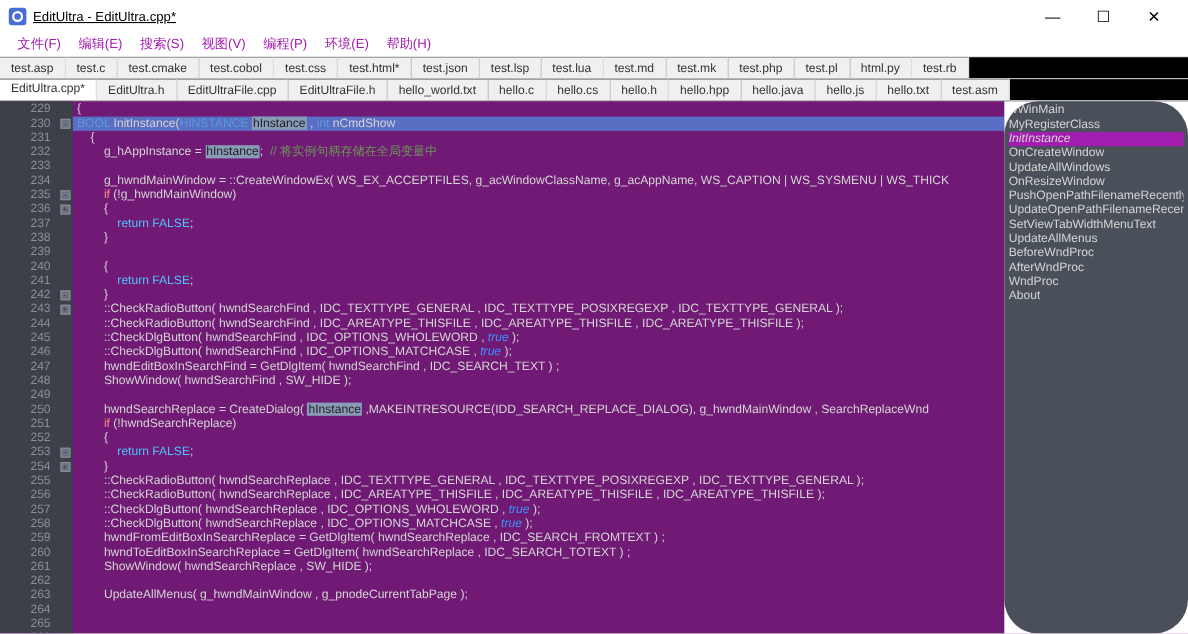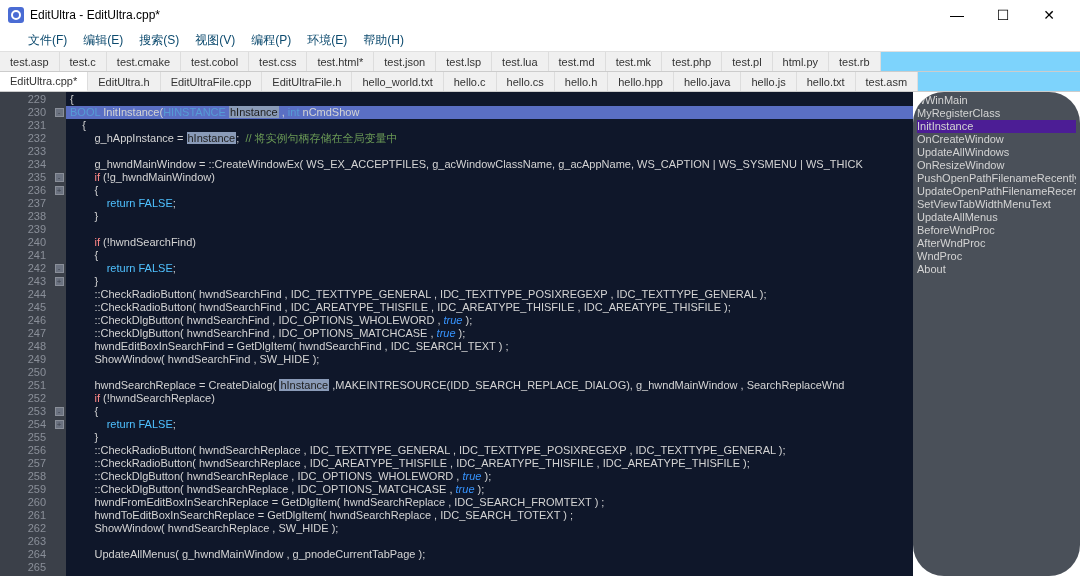--- a/index.html
+++ b/index.html
@@ -1,47 +1,47 @@
 <!DOCTYPE html>
 <html><head>
 <meta charset="utf-8">
 <style>
 * { margin: 0; padding: 0; box-sizing: border-box; font-family: "Segoe UI", Tahoma, sans-serif; }
 html, body { width: 1080px; height: 576px; overflow: hidden; background: #fff; }
 .titlebar { height: 30px; background: #fff; display: flex; align-items: center; padding: 0 8px; color: #000; font-size: 12px; }
 .titlebar .icon { width: 16px; height: 16px; background: #4a6cd4; border-radius: 3px; margin-right: 6px; display: inline-block; position: relative; }
 .titlebar .icon::after { content: ""; position: absolute; left: 3px; top: 3px; width: 10px; height: 10px; border: 2px solid #fff; border-radius: 50%; box-sizing: border-box; }
-.titlebar .title { flex: 1; }
+.titlebar .title { flex: 1; text-decoration: underline; }
 .winbtns { display: flex; gap: 0; }
 .winbtn { width: 46px; height: 30px; display: flex; align-items: center; justify-content: center; font-size: 14px; color: #000; }
-.menubar { height: 22px; background: #fff; display: flex; align-items: center; padding: 0 20px; font-size: 12px; color: #0c4a6e; border-bottom: 1px solid #e0e0e0; }
+.menubar { height: 22px; background: #fff; display: flex; align-items: center; padding: 0 8px; font-size: 12px; color: #a21caf; border-bottom: 1px solid #e0e0e0; }
 .menubar .menuitem { padding: 2px 8px; }
-.tabrow { height: 20px; background: #7dd3fc; display: flex; align-items: stretch; border-bottom: 1px solid #ccc; overflow: hidden; }
+.tabrow { height: 20px; background: #000000; display: flex; align-items: stretch; border-bottom: 1px solid #ccc; overflow: hidden; }
 .tab { padding: 2px 10px; font-size: 11px; color: #333; border-right: 1px solid #ddd; display: flex; align-items: center; white-space: nowrap; background: #f0f0f0; }
 .tab.active { background: #fff; font-weight: normal; border-bottom: 1px solid #fff; position: relative; }
 .main { display: flex; height: calc(576px - 30px - 22px - 20px - 20px); }
-.editor { flex: 1; background: #0f172a; display: flex; overflow: hidden; position: relative; }
+.editor { flex: 1; background: #701a75; display: flex; overflow: hidden; position: relative; }
 .gutter { width: 52px; background: #3b4049; color: #8a8f99; font-family: Consolas, monospace; font-size: 11px; text-align: right; padding-top: 1px; }
 .gutter .ln { height: 13px; line-height: 13px; padding-right: 6px; }
 .foldcol { width: 14px; background: #3b4049; padding-top: 1px; }
 .foldcol .fm { height: 13px; display: flex; align-items: center; justify-content: center; }
 .foldcol .box { width: 9px; height: 9px; background: #6b7280; border: 1px solid #8a8f99; font-size: 8px; line-height: 7px; text-align: center; color: #3b4049; }
 .code { flex: 1; font-family: Consolas, monospace; font-size: 11px; color: #d4d4d4; padding-top: 1px; overflow: hidden; }
 .code .cl { height: 13px; line-height: 13px; white-space: pre; padding-left: 4px; }
 .code .hl { background: #5a6fc4; }
 .kw { color: #569cd6; }
 .kwred { color: #ff8888; }
 .cmt { color: #6a9955; }
 .sel { background: #264f78; }
 .selbox { background: #8a9bb8; color: #1e1e1e; padding: 0 1px; }
 .bool { color: #3794ff; font-style: italic; }
 .rt { color: #4fc1ff; }
 .side { width: 167px; background: #4a5059; color: #d4d4d4; font-family: Consolas, monospace; font-size: 11px; padding: 2px 4px; overflow: hidden; border-radius: 31px; }
 .side .sitem { height: 13px; line-height: 13px; white-space: nowrap; overflow: hidden; }
-.side .sitem.sel { background: #4c1d95; }
+.side .sitem.sel { background: #a21caf; font-style: italic; }
 </style>
 </head>
 <body>
 
 <div class="titlebar">
   <span class="icon"></span>
   <span class="title">EditUltra - EditUltra.cpp*</span>
   <div class="winbtns">
     <div class="winbtn">—</div>
     <div class="winbtn">☐</div>
@@ -193,21 +193,20 @@
         <div class="cl hl"><span class="kw">BOOL</span><span> InitInstance(</span><span class="kw">HINSTANCE</span><span> </span><span class="selbox">hInstance</span><span> , </span><span class="kw">int</span><span> nCmdShow</span></div>
         <div class="cl">    {</div>
         <div class="cl"><span>        g_hAppInstance = </span><span class="selbox">hInstance</span><span>;  </span><span class="cmt">// 将实例句柄存储在全局变量中</span></div>
         <div class="cl"></div>
         <div class="cl"><span>        g_hwndMainWindow = ::CreateWindowEx( WS_EX_ACCEPTFILES, g_acWindowClassName, g_acAppName, WS_CAPTION | WS_SYSMENU | WS_THICK</span></div>
         <div class="cl"><span>        </span><span class="kwred">if</span><span> (!g_hwndMainWindow)</span></div>
         <div class="cl">        {</div>
         <div class="cl"><span>            </span><span class="rt">return FALSE</span><span>;</span></div>
         <div class="cl">        }</div>
         <div class="cl"></div>
-        <div class="cl"><span>        </span><span class="kwred">if</span><span> (!hwndSearchFind)</span></div>
         <div class="cl">        {</div>
         <div class="cl"><span>            </span><span class="rt">return FALSE</span><span>;</span></div>
         <div class="cl">        }</div>
         <div class="cl"><span>        ::CheckRadioButton( hwndSearchFind , IDC_TEXTTYPE_GENERAL , IDC_TEXTTYPE_POSIXREGEXP , IDC_TEXTTYPE_GENERAL );</span></div>
         <div class="cl"><span>        ::CheckRadioButton( hwndSearchFind , IDC_AREATYPE_THISFILE , IDC_AREATYPE_THISFILE , IDC_AREATYPE_THISFILE );</span></div>
         <div class="cl"><span>        ::CheckDlgButton( hwndSearchFind , IDC_OPTIONS_WHOLEWORD , </span><span class="bool">true</span><span> );</span></div>
         <div class="cl"><span>        ::CheckDlgButton( hwndSearchFind , IDC_OPTIONS_MATCHCASE , </span><span class="bool">true</span><span> );</span></div>
         <div class="cl"><span>        hwndEditBoxInSearchFind = GetDlgItem( hwndSearchFind , IDC_SEARCH_TEXT ) ;</span></div>
         <div class="cl"><span>        ShowWindow( hwndSearchFind , SW_HIDE );</span></div>
         <div class="cl"></div>

